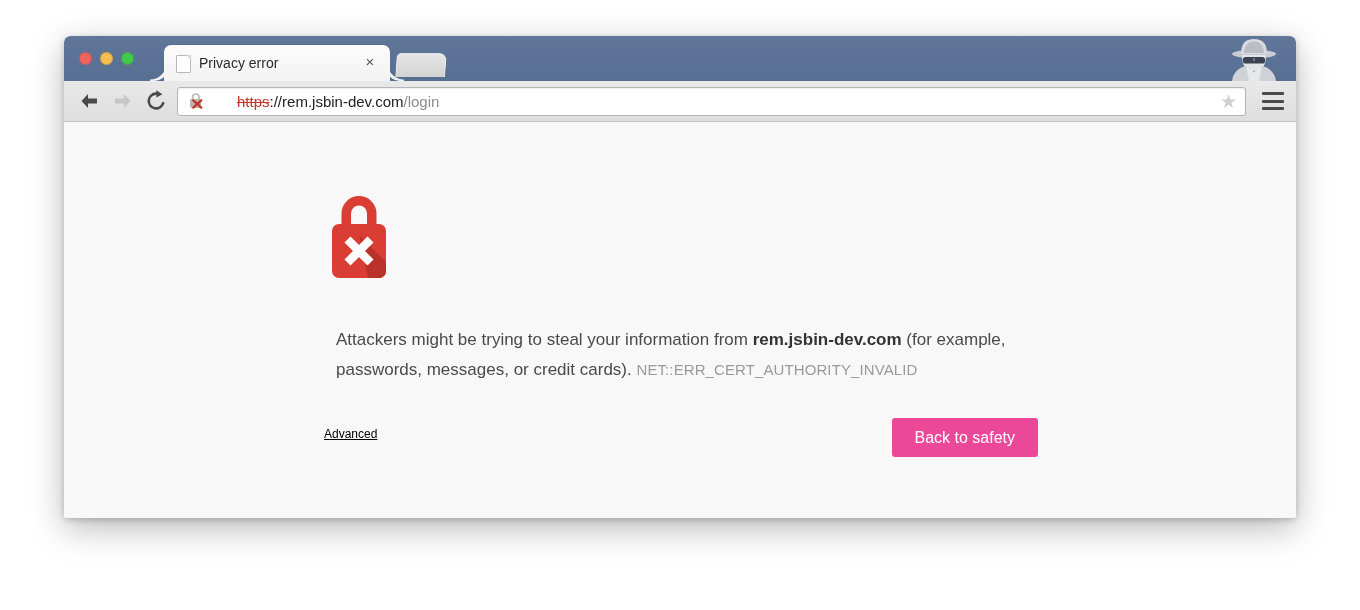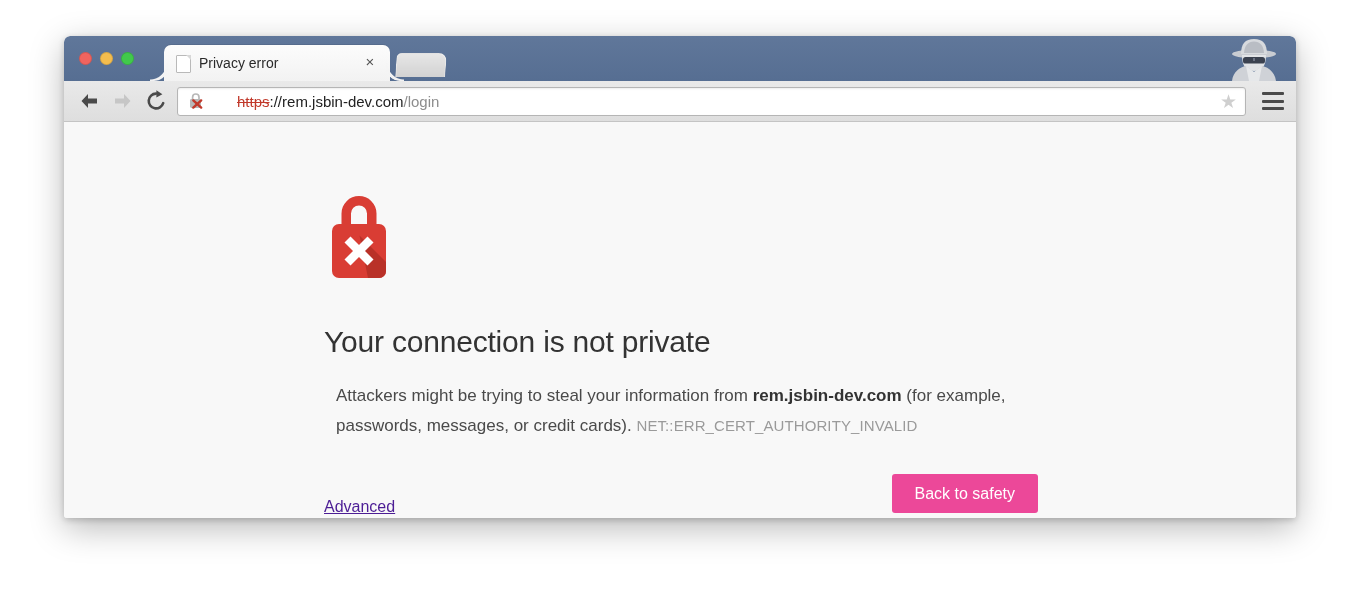--- a/index.html
+++ b/index.html
@@ -265,23 +265,23 @@
   }
 
   .action-row {
     position: relative;
     margin-top: 33px;
     height: 40px;
   }
   .advanced-link {
     position: absolute;
     left: 0;
-    top: 24px;
-    font-size: 16px;
-    color: #4c1d95;
+    top: 9px;
+    font-size: 12px;
+    color: #000000;
     text-decoration: underline;
     cursor: pointer;
   }
   .primary-button {
     position: absolute;
     right: 0;
     top: 0;
     height: 39px;
     padding: 0 23px;
     background: #ec4899;
@@ -386,21 +386,20 @@
           <path d="M17.5 36 V24.5 A17.5 17.5 0 0 1 52.5 24.5 V36 H43 V24.5 A8 8 0 0 0 27 24.5 V36 Z" fill="#d93d34"></path>
           <rect x="8" y="35" width="54" height="54" rx="7" fill="#d93d34"></rect>
           <path d="M35.5 46.5 L62 73 L62 82 A7 7 0 0 1 55 89 L44 89 Z" fill="#b93128"></path>
           <g stroke="#ffffff" stroke-width="8.5" stroke-linecap="butt">
             <line x1="23.5" y1="50.5" x2="46.5" y2="73.5"></line>
             <line x1="46.5" y1="50.5" x2="23.5" y2="73.5"></line>
           </g>
         </svg>
       </div>
 
-      <h1 class="headline">Your connection is not private</h1>
 
       <p class="body-text"><span>Attackers might be trying to steal your information from </span><b>rem.jsbin-dev.com</b><span> (for example, passwords, messages, or credit cards). </span><span class="error-code">NET::ERR_CERT_AUTHORITY_INVALID</span></p>
 
       <div class="action-row">
         <span class="advanced-link">Advanced</span>
         <button class="primary-button">Back to safety</button>
       </div>
 
     </div>
   </div>

